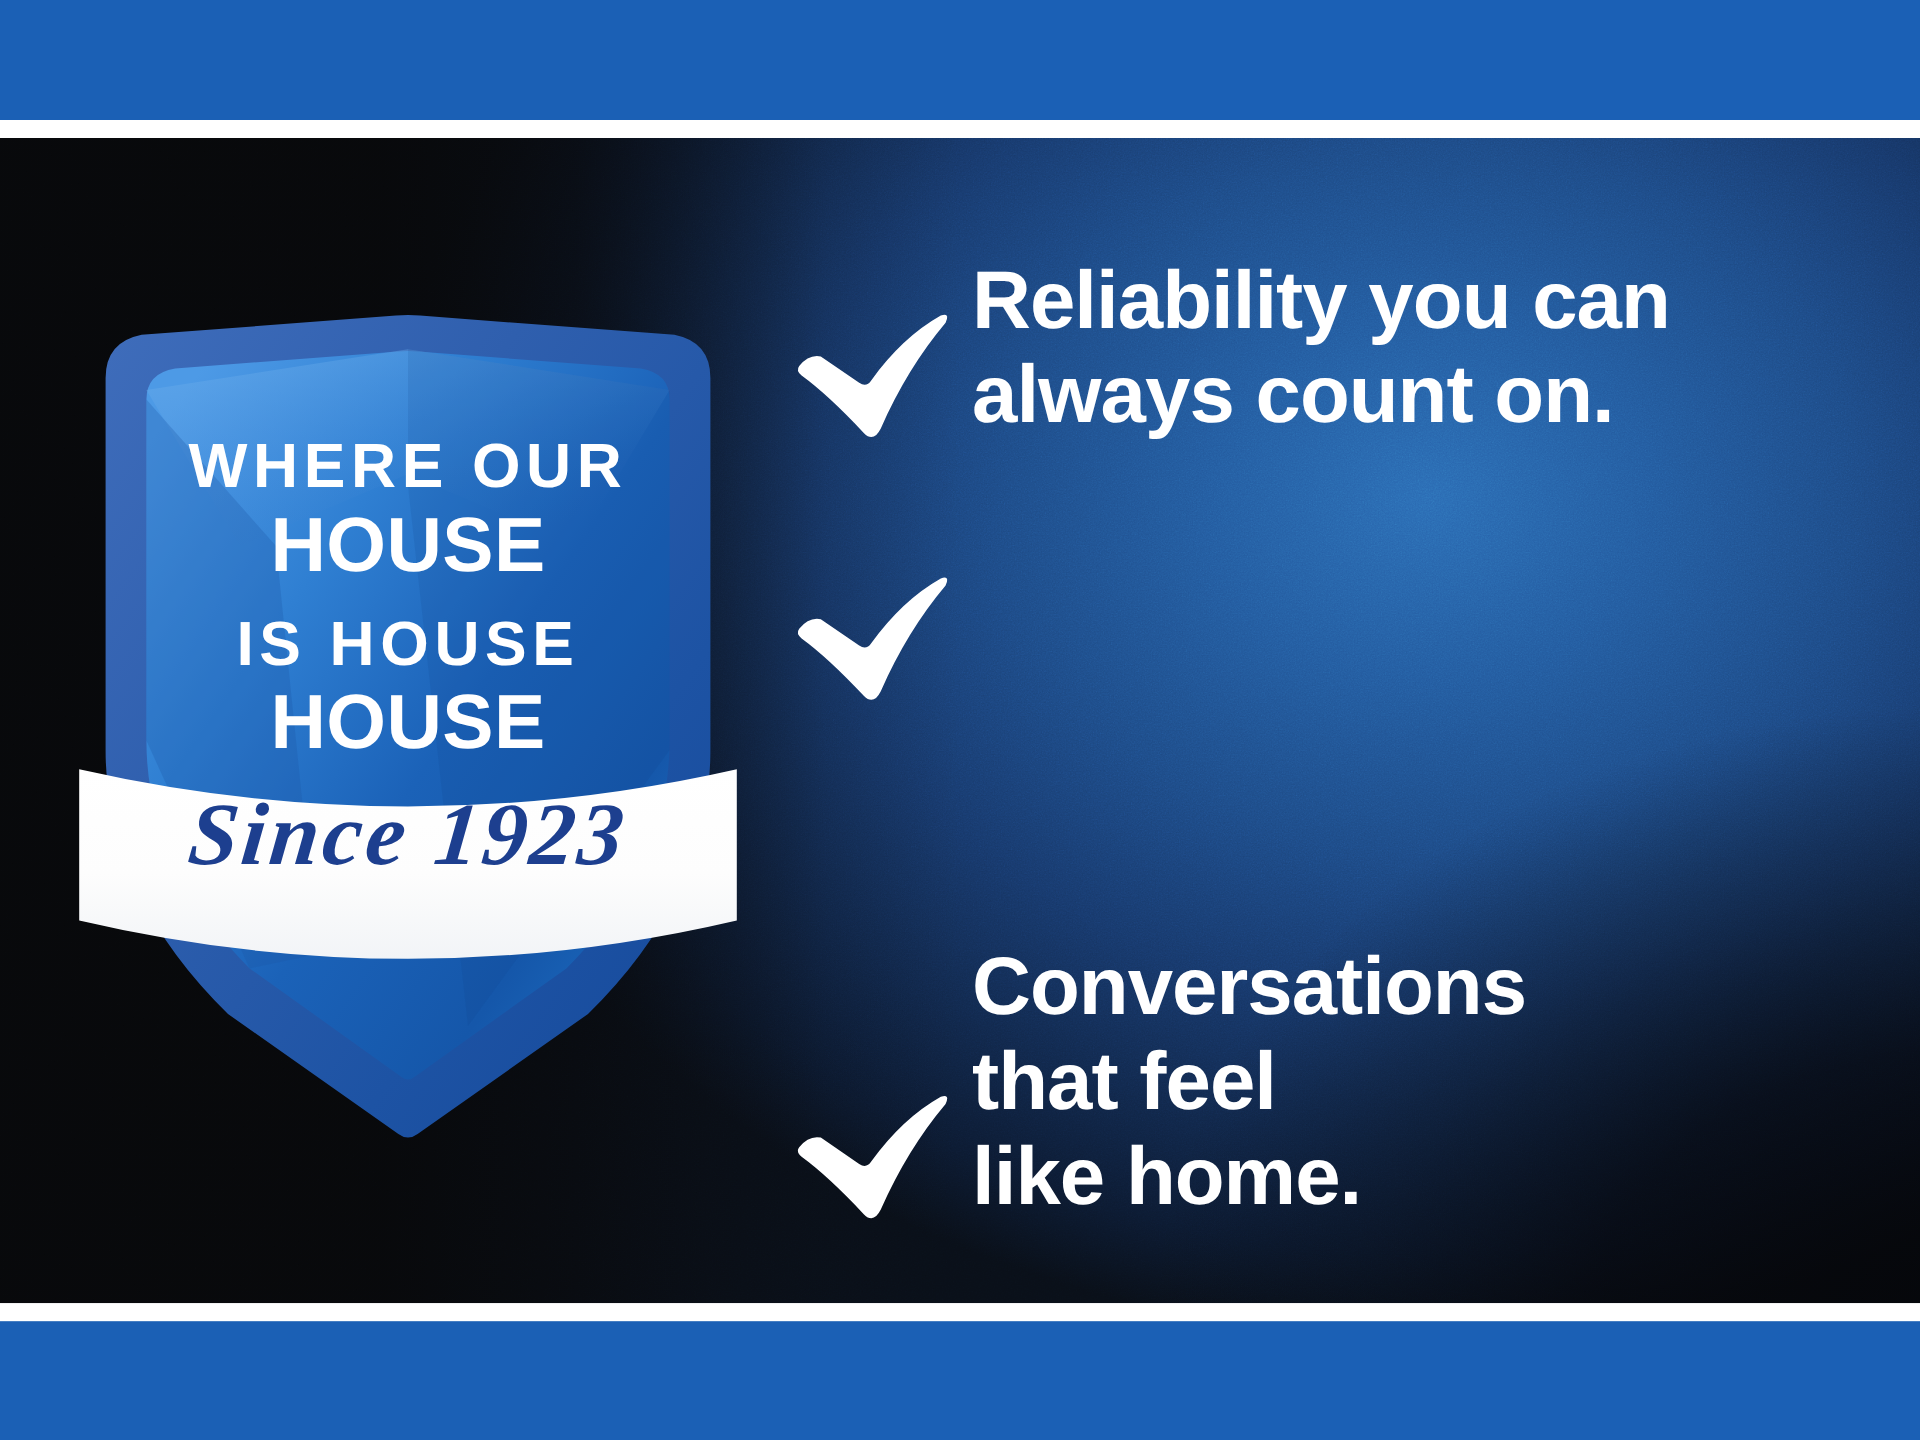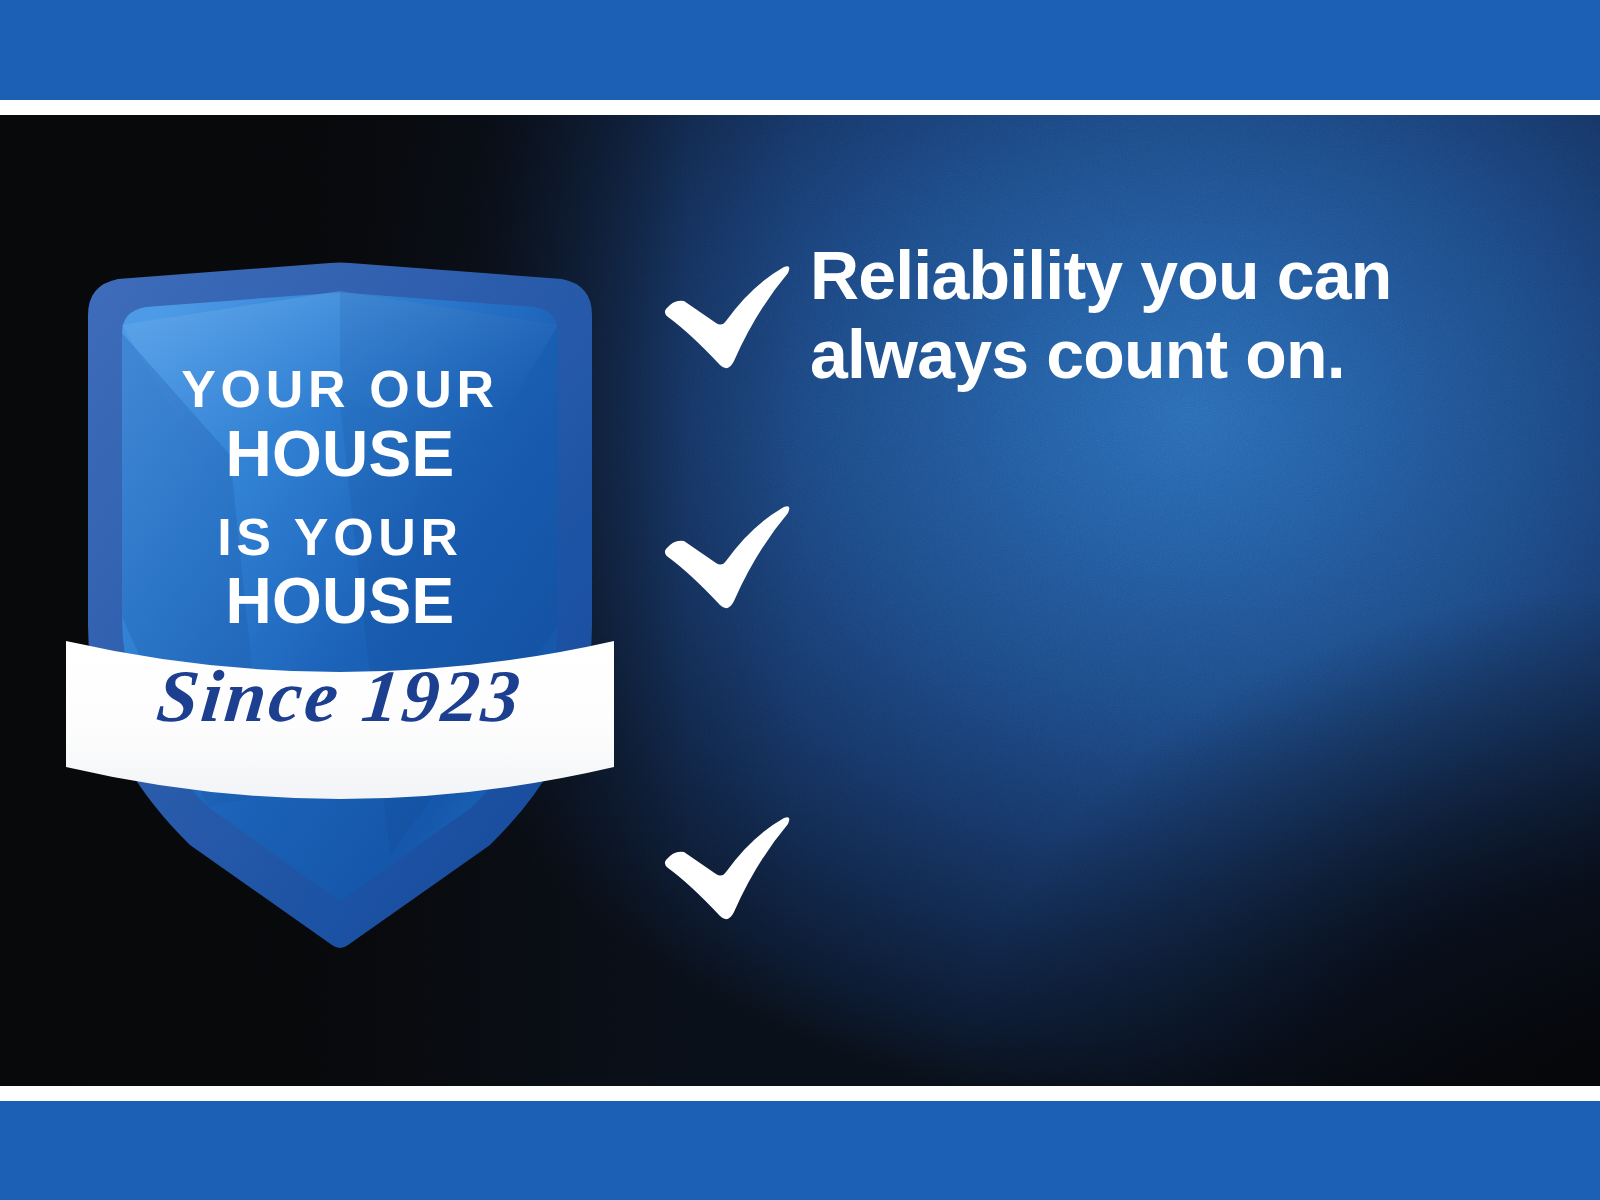--- a/index.html
+++ b/index.html
@@ -169,22 +169,21 @@
     left: 660px;
     top: 115px;
     width: 880px;
     height: 971px;
   }
   .benefit {
     position: absolute;
     left: 0;
     width: 880px;
     display: flex;
-    align-items: center;
-    margin-top: 25px;
+    align-items: flex-end;
   }
   .b1 { top: 96px; }
   .b2 { top: 357px; }
   .b3 { top: 668px; }
 
   .check-wrap {
     width: 150px;
     flex: 0 0 150px;
     padding-top: 4px;
   }
@@ -263,23 +262,23 @@
         <g clip-path="url(#clipShield)">
           <polygon points="62,170 280,136 498,170 420,300 280,240 140,300" fill="url(#gFacet)"></polygon>
           <polygon points="280,136 498,170 498,470 330,700 280,250" fill="#0d3f82" opacity="0.13"></polygon>
           <polygon points="62,462 62,178 170,300 205,640 148,652" fill="#1b56a6" opacity="0.28"></polygon>
         </g>
 
         <path d="M 6 486 Q 280 548 554 486 L 554 612 Q 280 676 6 612 Z" fill="url(#gRibbon)"></path>
       </svg>
 
       <div class="badge-text">
-        <span class="bt-line bt-small l-where">YOUR OUR</span>
+        <span class="bt-line bt-small l-where">WHERE OUR</span>
         <span class="bt-line bt-big   l-house1">HOUSE</span>
-        <span class="bt-line bt-small l-isyour">IS YOUR</span>
+        <span class="bt-line bt-small l-isyour">IS HOUSE</span>
         <span class="bt-line bt-big   l-house2">HOUSE</span>
       </div>
 
       <div class="badge-since">Since 1923</div>
     </div>
 
     <div class="benefits" style="top:0">
 
       <div class="benefit b1">
         <div class="check-wrap">
@@ -298,20 +297,23 @@
           </svg>
         </div>
       </div>
 
       <div class="benefit b3">
         <div class="check-wrap">
           <svg viewBox="0 0 132 112" xmlns="http://www.w3.org/2000/svg" aria-hidden="true">
             <path d="M 6 48 Q 14 38 24 40 L 56 62 Q 62 66 66 60 Q 92 24 124 6 Q 132 3 128 12 Q 96 50 74 100 Q 68 112 60 104 Q 30 72 8 56 Q 3 52 6 48 Z" fill="#ffffff"></path>
           </svg>
         </div>
+        <div class="benefit-text">Conversations
+that feel
+like home.</div>
       </div>
 
     </div>
   </div>
 
   <div class="bar-gap gap-bottom"></div>
   <div class="bar bar-bottom"></div>
 
 </div>
 

